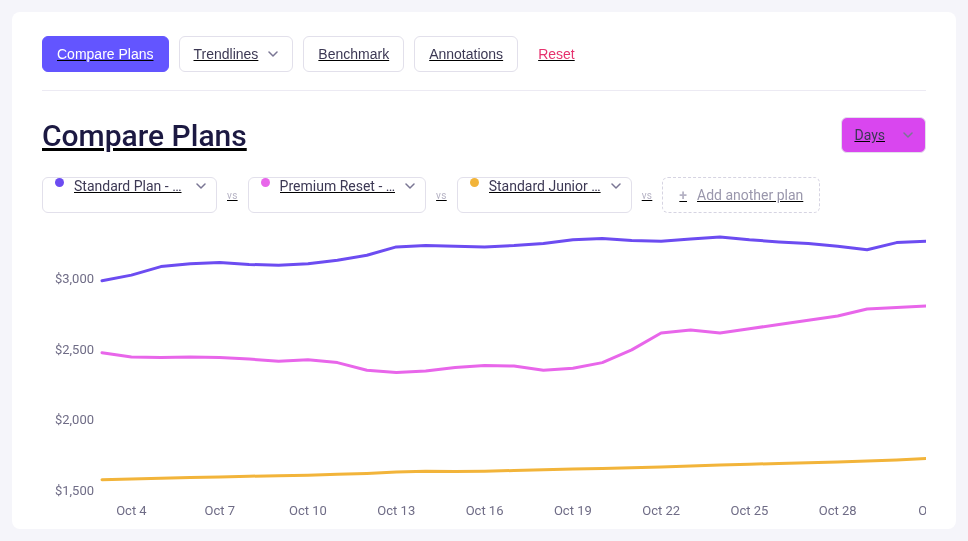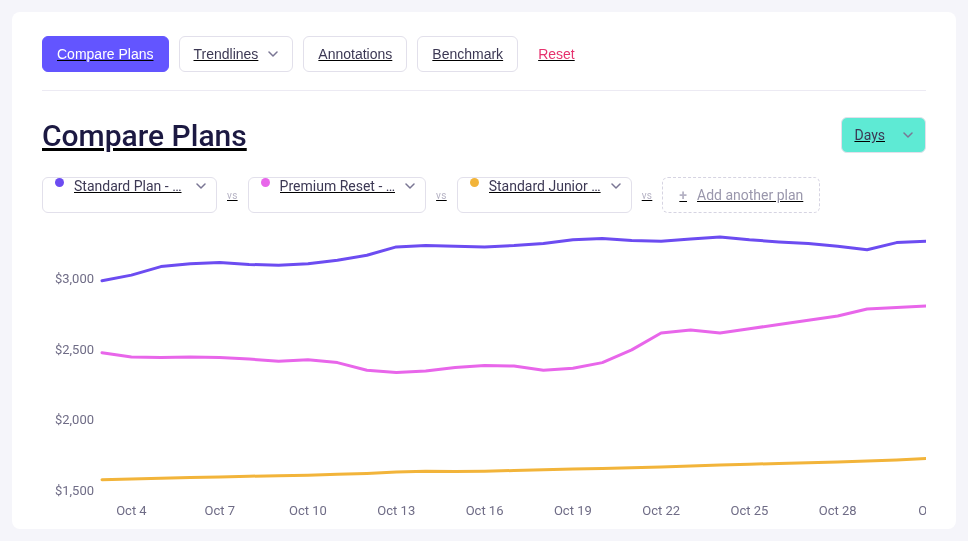--- a/index.html
+++ b/index.html
@@ -68,21 +68,21 @@
   .title {
     font-size: 30px;
     font-weight: 500;
     color: #1c1942;
   }
   .days-select {
     height: 36px;
     padding: 0 12px;
     border-radius: 6px;
     border: 1px solid #e2e0eb;
-    background: #5eead4;
+    background: #d946ef;
     color: #3c3854;
     font-size: 14px;
     display: inline-flex;
     align-items: center;
     gap: 18px;
     cursor: pointer;
   }
   .plan-row {
     display: flex;
     align-items: center;
@@ -148,24 +148,24 @@
     </button>
     <button class="btn">
       <span>Trendlines</span>
       <span class="chev">
         <svg width="10" height="10" viewBox="0 0 10 10">
             <path d="M1 3 L5 7 L9 3" stroke="#7a7694" stroke-width="1.5" fill="none" stroke-linecap="round" stroke-linejoin="round"></path>
           </svg>
       </span>
     </button>
     <button class="btn">
+      <span>Benchmark</span>
+    </button>
+    <button class="btn">
       <span>Annotations</span>
-    </button>
-    <button class="btn">
-      <span>Benchmark</span>
     </button>
     <button class="reset">
       <span>Reset</span>
     </button>
   </div>
 
   <div class="header-row">
     <h1 class="title">Compare Plans</h1>
     <div class="days-select">
       <span>Days</span>

